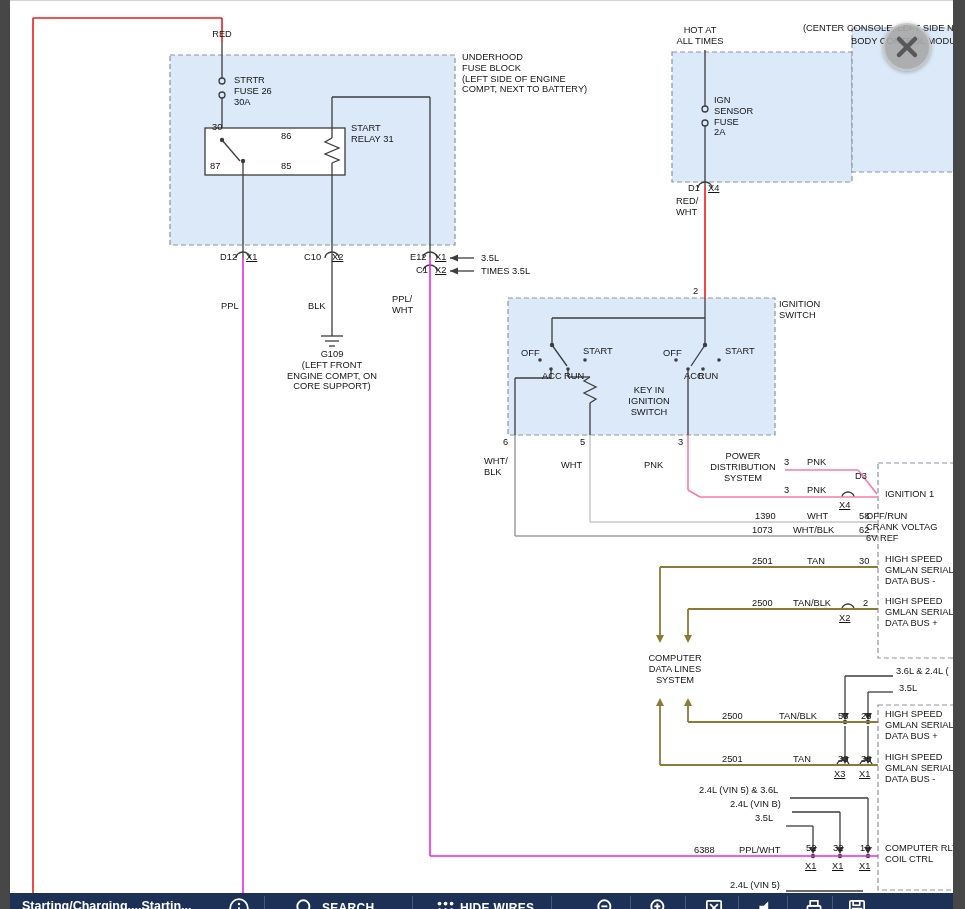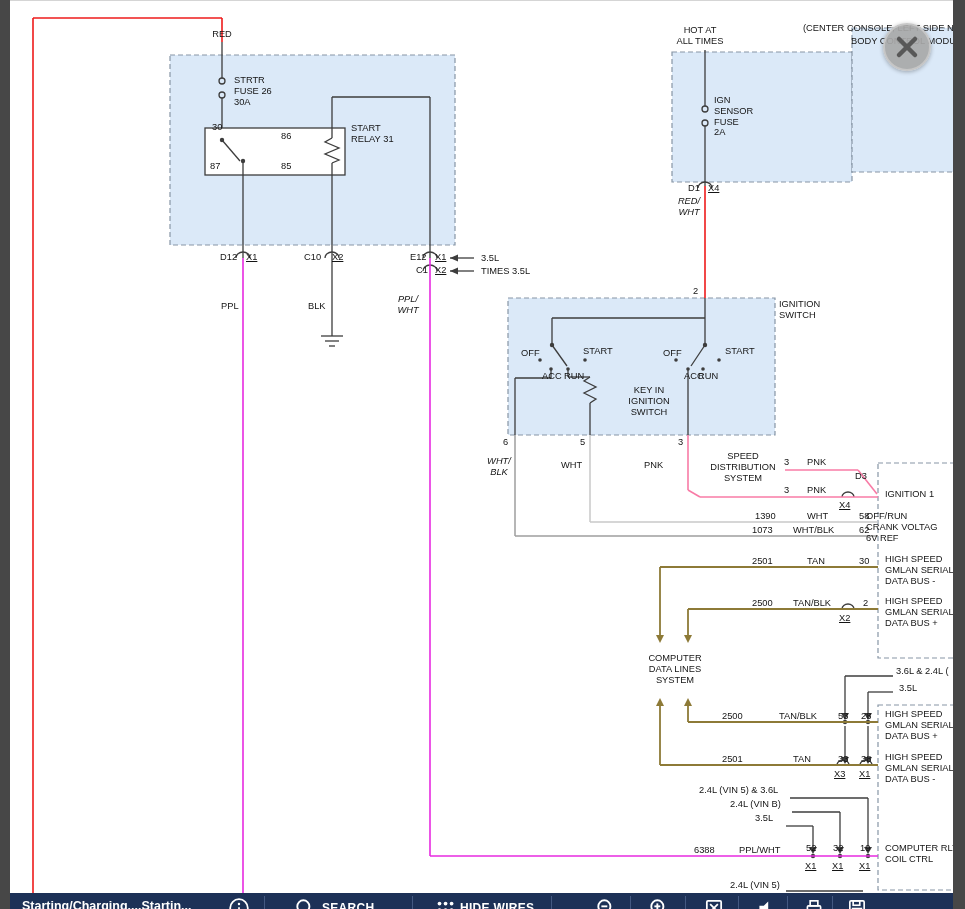--- a/index.html
+++ b/index.html
@@ -1,21 +1,21 @@
 <!DOCTYPE html>
 <html><head>
 <meta charset="utf-8">
 <style>
   html,body{margin:0;padding:0;background:#888;}
   .page{position:relative;width:965px;height:909px;background:#ffffff;overflow:hidden;
         font-family:"Liberation Sans",sans-serif;}
   svg.diagram{position:absolute;left:0;top:0;}
   .lbl{position:absolute;font-size:9.3px;line-height:1.16;color:#141414;white-space:pre-line;}
   .c{text-align:center;}
-  .r{text-align:center;font-style:italic;}
+  .r{text-align:left;}
   .u{text-decoration:underline;}
   .nw{white-space:nowrap;overflow:hidden;}
   
   .frame{position:absolute;top:0;bottom:0;background:#474747;z-index:40;}
   .frame.left{left:0;width:10px;}
   .frame.right{right:0;width:12px;}
   .top-hairline{position:absolute;left:10px;right:12px;top:0;height:1px;background:#d5d5d5;z-index:30;}
   
   .close-btn{position:absolute;left:883px;top:23px;width:44px;height:44px;border-radius:50%;
              background:rgba(168,168,168,.92);border:2px solid #c6c6c6;
@@ -177,20 +177,24 @@
     </g>
     <g stroke="none" fill="#8d7a37">
       <polygon points="656,635 664,635 660,643"></polygon>
       <polygon points="684,635 692,635 688,643"></polygon>
       <polygon points="656,706 664,706 660,698"></polygon>
       <polygon points="684,706 692,706 688,698"></polygon>
     </g>
   </svg>
 
   <div class="lbl c" style="left:203px;top:29px;width:38px">RED</div>
+  <div class="lbl" style="left:462px;top:52px">UNDERHOOD
+FUSE BLOCK
+(LEFT SIDE OF ENGINE
+COMPT, NEXT TO BATTERY)</div>
   <div class="lbl" style="left:234px;top:75px">STRTR
 FUSE 26
 30A</div>
   <div class="lbl" style="left:212px;top:122px">30</div>
   <div class="lbl" style="left:281px;top:131px">86</div>
   <div class="lbl" style="left:210px;top:161px">87</div>
   <div class="lbl" style="left:281px;top:161px">85</div>
   <div class="lbl" style="left:351px;top:123px">START
 RELAY 31</div>
   <div class="lbl" style="left:220px;top:252px">D12</div>
@@ -200,20 +204,24 @@
   <div class="lbl" style="left:410px;top:252px">E12</div>
   <div class="lbl u" style="left:435px;top:252px">X1</div>
   <div class="lbl" style="left:481px;top:253px">3.5L</div>
   <div class="lbl" style="left:416px;top:265px">C1</div>
   <div class="lbl u" style="left:435px;top:265px">X2</div>
   <div class="lbl" style="left:481px;top:266px">TIMES 3.5L</div>
   <div class="lbl" style="left:221px;top:301px">PPL</div>
   <div class="lbl" style="left:308px;top:301px">BLK</div>
   <div class="lbl r" style="left:392px;top:294px;width:32px">PPL/
 WHT</div>
+  <div class="lbl c" style="left:280px;top:349px;width:104px">G109
+(LEFT FRONT
+ENGINE COMPT, ON
+CORE SUPPORT)</div>
 
   <div class="lbl c" style="left:669px;top:25px;width:62px">HOT AT
 ALL TIMES</div>
   <div class="lbl nw" style="left:803px;top:23px;width:152px">(CENTER CONSOLE, LEFT SIDE NEA</div>
   <div class="lbl nw" style="left:851px;top:36px;width:104px">BODY CONTROL MODU</div>
   <div class="lbl" style="left:714px;top:95px">IGN
 SENSOR
 FUSE
 2A</div>
   <div class="lbl" style="left:688px;top:183px">D1</div>
@@ -234,21 +242,21 @@
   <div class="lbl c" style="left:618px;top:385px;width:62px">KEY IN
 IGNITION
 SWITCH</div>
   <div class="lbl" style="left:503px;top:437px">6</div>
   <div class="lbl" style="left:580px;top:437px">5</div>
   <div class="lbl" style="left:678px;top:437px">3</div>
   <div class="lbl r" style="left:484px;top:456px;width:30px">WHT/
 BLK</div>
   <div class="lbl" style="left:561px;top:460px">WHT</div>
   <div class="lbl" style="left:644px;top:460px">PNK</div>
-  <div class="lbl c" style="left:703px;top:451px;width:80px">SPEED
+  <div class="lbl c" style="left:703px;top:451px;width:80px">POWER
 DISTRIBUTION
 SYSTEM</div>
   <div class="lbl" style="left:784px;top:457px">3</div>
   <div class="lbl" style="left:807px;top:457px">PNK</div>
   <div class="lbl" style="left:855px;top:471px">D3</div>
   <div class="lbl" style="left:784px;top:485px">3</div>
   <div class="lbl" style="left:807px;top:485px">PNK</div>
   <div class="lbl u" style="left:839px;top:500px">X4</div>
   <div class="lbl" style="left:885px;top:489px">IGNITION 1</div>
   <div class="lbl" style="left:755px;top:511px">1390</div>

